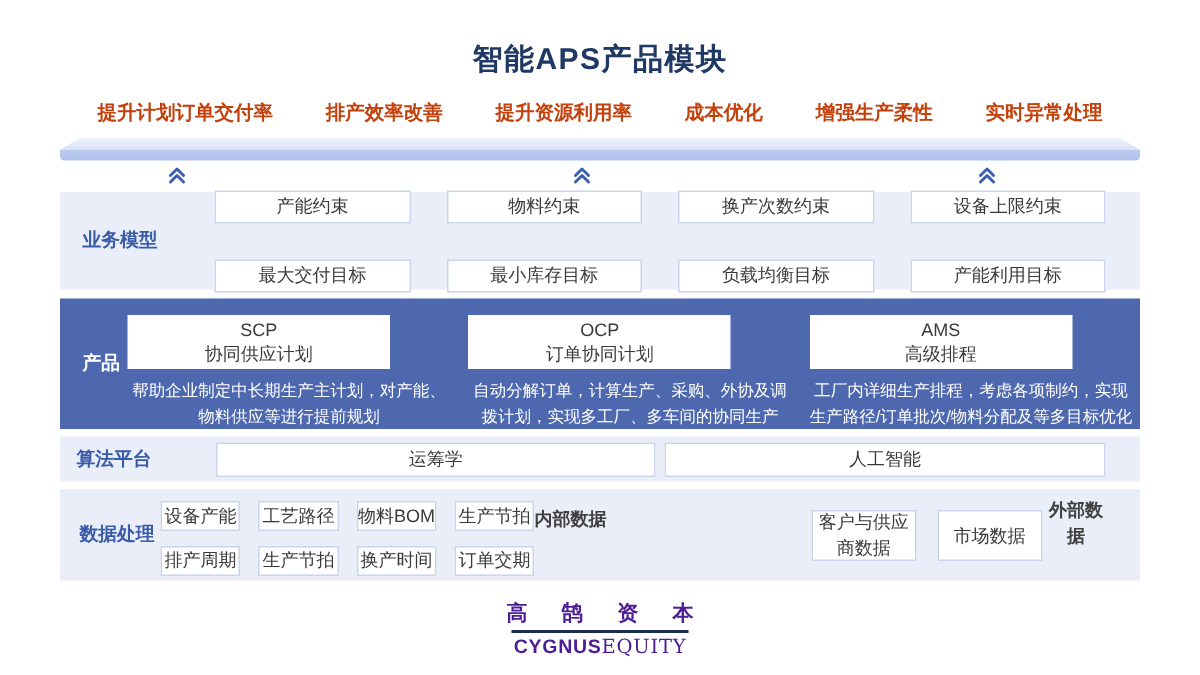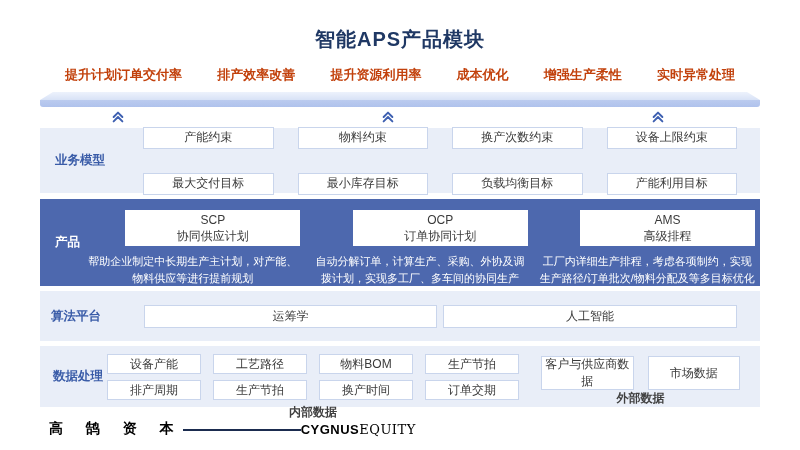--- a/index.html
+++ b/index.html
@@ -24,45 +24,45 @@
   .wbox{background:#fff;border:1px solid #C9D5EC;display:flex;align-items:center;justify-content:center;font-size:12px;color:#3A3A3A;box-sizing:border-box;}
   
   .biz{height:65px;margin-top:1px;padding-left:15px;}
   .biz .rowlabel{width:48px;margin-right:40px;}
   .bizgrid{flex:1;display:grid;grid-template-columns:repeat(4,1fr);grid-column-gap:19px;grid-row-gap:7px;margin-right:23px;gap:24px;}
   .bizgrid .wbox{height:22px;}
   
   .prod{height:87px;margin-top:6px;background:#4D68AE;padding-left:15px;align-items:stretch;}
   .prod .rowlabel{color:#fff;width:30px;align-self:center;margin-right:0;}
   .prodcols{flex:1;display:flex;gap:12px;margin-right:5px;}
-  .prodcol{flex:1;display:flex;flex-direction:column;align-items:flex-end;padding-top:11px;}
+  .prodcol{flex:1;display:flex;flex-direction:column;align-items:flex-start;padding-top:11px;}
   .prodbox{width:175px;height:37px;background:#fff;display:flex;flex-direction:column;align-items:center;justify-content:center;font-size:12px;color:#3A3A3A;line-height:1.35;}
   .proddesc{margin-top:7px;color:#fff;font-size:11px;line-height:1.5;text-align:center;}
   
-  .algo{height:50px;margin-top:5px;padding-left:11px;}
+  .algo{height:30px;margin-top:5px;padding-left:11px;}
   .algo .rowlabel{width:60px;margin-right:33px;}
   .algoboxes{flex:1;display:flex;gap:6px;margin-right:23px;}
   .algoboxes .wbox{height:23px;}
   .algo-b1{flex:313;}
   .algo-b2{flex:314;}
   
   .data{height:61px;margin-top:5px;padding-left:13px;align-items:stretch;}
   .data .rowlabel{width:54px;align-self:center;}
   .datamain{flex:1;display:flex;margin-right:20px;padding-top:8px;}
-  .datagroup{display:flex;flex-direction:column;}
+  .datagroup{display:flex;flex-direction:row;}
   .grp-int{width:412px;}
   .intgrid{display:grid;grid-template-columns:repeat(4,1fr);grid-column-gap:12px;grid-row-gap:6px;}
   .intgrid .wbox{height:20px;}
   .grp-ext{width:199px;margin-left:22px;}
   .extboxes{display:flex;gap:14px;align-items:center;height:46px;margin-top:-4px;padding-top:4px;}
   .extboxes .wbox{flex:1;height:34px;text-align:center;}
   .caption{margin-top:4px;text-align:center;font-size:12px;font-weight:bold;color:#404040;}
   .grp-ext .caption{margin-top:-2px;}
   
-  .footer{margin-top:13px;display:flex;flex-direction:row;align-items:center;color:#000000;}
+  .footer{margin-top:13px;display:flex;flex-direction:column;align-items:center;color:#4c1d95;}
   .brand-cn{font-family:"DejaVu Serif","Liberation Serif",serif;font-weight:bold;font-size:14px;letter-spacing:9px;text-indent:9px;}
   .brand-rule{width:118px;border-top:2px solid #1B2C4F;margin:2px 0 1px 0;}
   .brand-en{font-size:13px;letter-spacing:0.5px;}
   .brand-en .b{font-weight:bold;font-family:"Liberation Sans",sans-serif;}
   .brand-en .s{font-family:"DejaVu Serif","Liberation Serif",serif;}
 </style>
 </head>
 <body>
 
 <div class="canvas">

